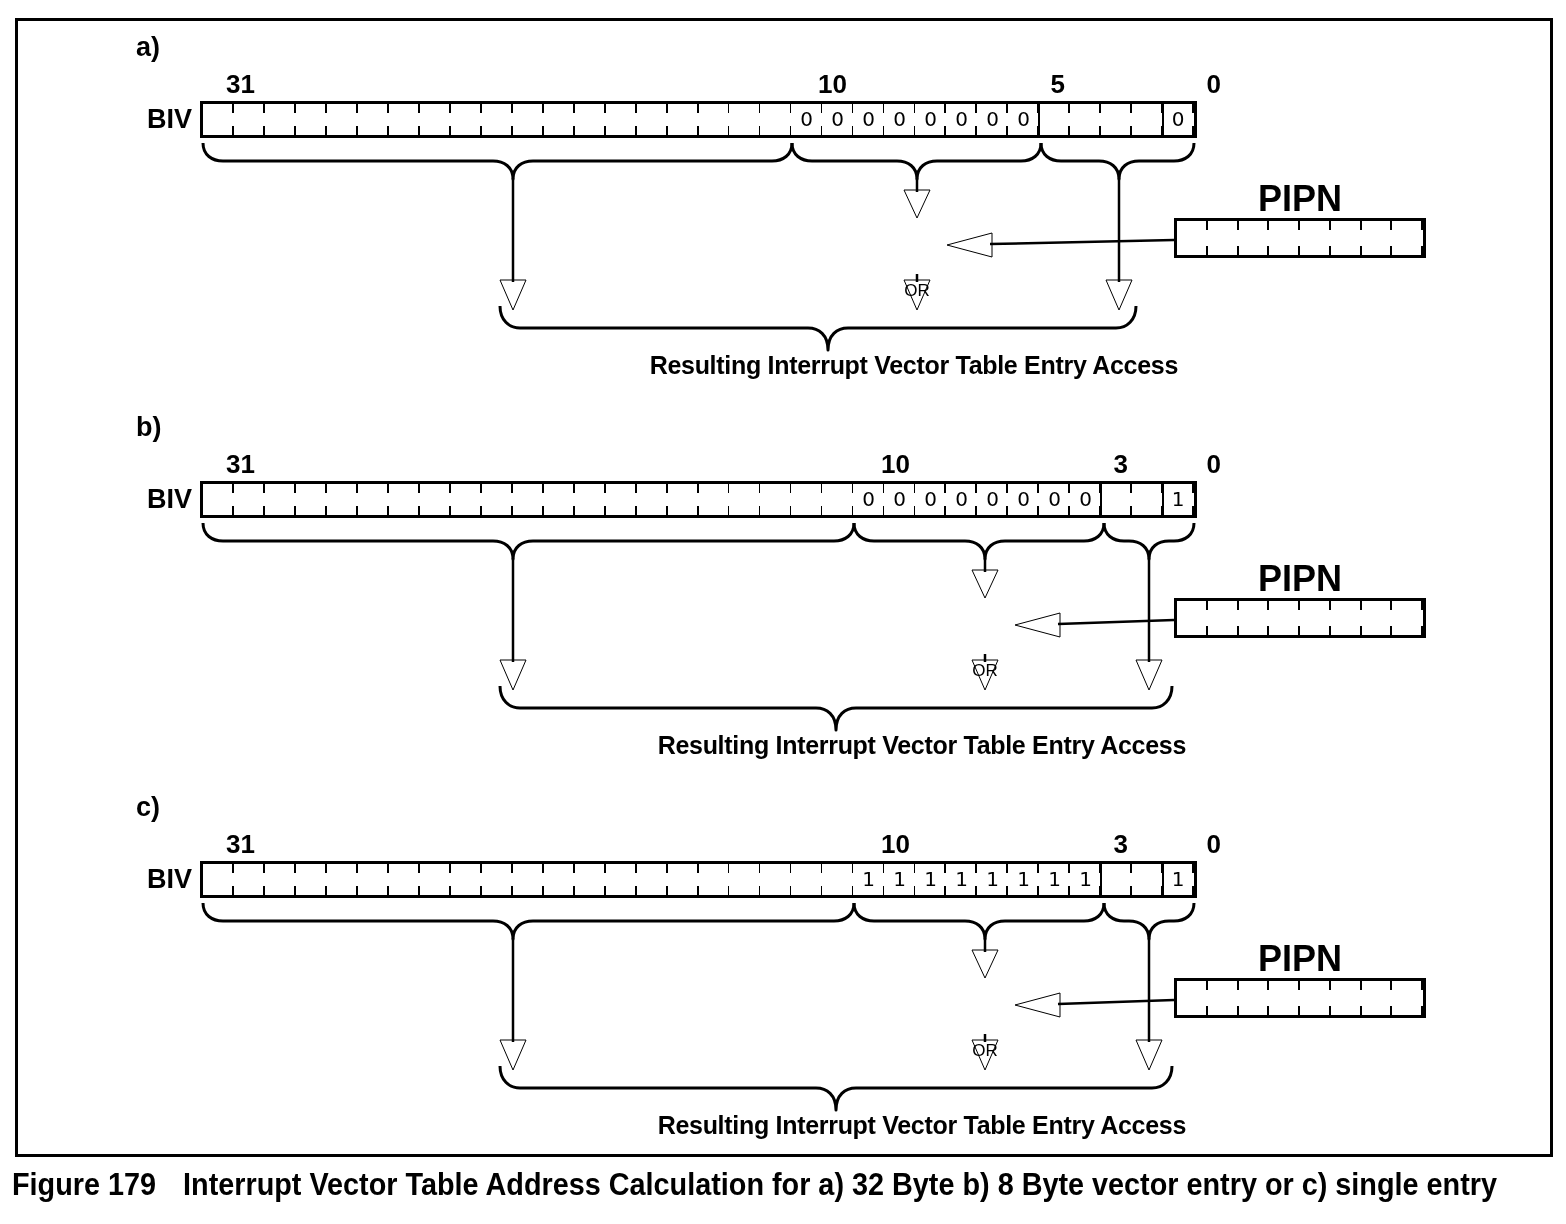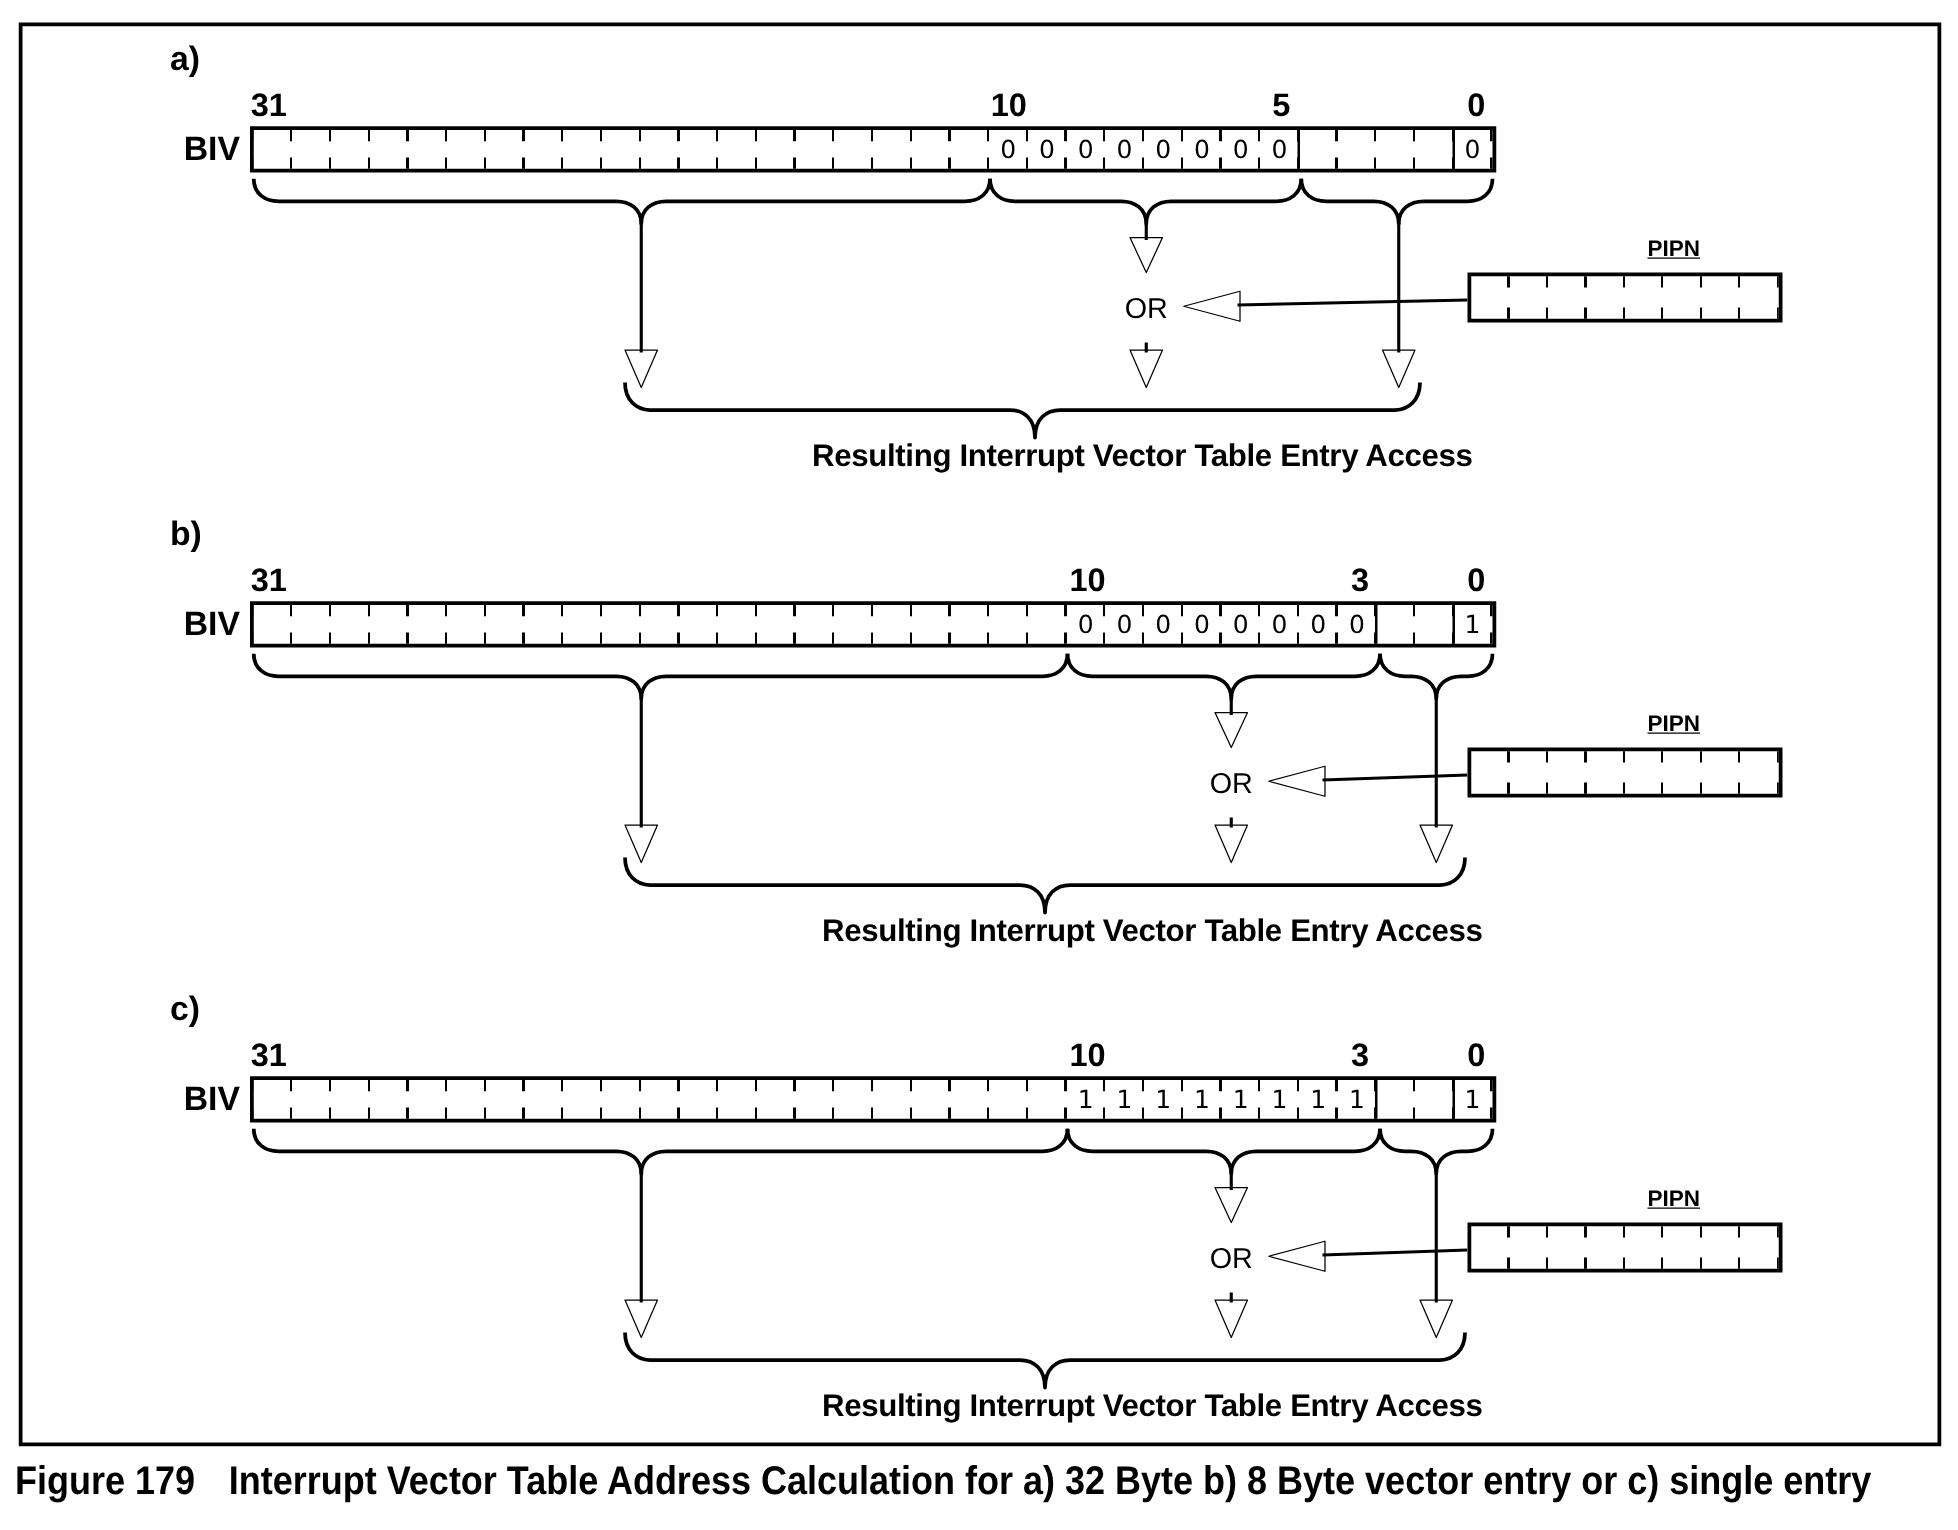--- a/index.html
+++ b/index.html
@@ -3,36 +3,36 @@
 <meta charset="utf-8">
 <style>
   html,body{margin:0;padding:0;background:#fff;}
   .page{position:relative;width:1566px;height:1224px;background:#fff;
         font-family:"Liberation Sans",sans-serif;color:#000;overflow:hidden;}
   .figure-border{position:absolute;left:15px;top:18px;width:1538px;height:1139px;
         border:3px solid #000;box-sizing:border-box;background:#fff;}
   .strokes{position:absolute;left:0;top:0;width:1566px;height:1224px;}
   .lbl{position:absolute;font-weight:bold;color:#000;}
   .sec{font-size:27px;line-height:27px;}
-  .bitnum{font-size:26px;line-height:26px;width:80px;text-align:center;}
+  .bitnum{font-size:26px;line-height:26px;width:80px;text-align:right;}
   .regname{font-size:27px;line-height:31px;width:72px;text-align:right;}
   .reg{position:absolute;width:997px;height:37px;border:3px solid #000;background:#fff;box-sizing:border-box;}
   .pipnbox{position:absolute;width:252px;height:40px;border:3px solid #000;background:#fff;box-sizing:border-box;}
   .tt,.tb{position:absolute;left:0;right:0;height:9px;
         background:repeating-linear-gradient(to right,transparent 0,transparent 29.17px,#000 29.17px,#000 30.97px);}
   .tt{top:0}.tb{bottom:0}
   .ttp,.tbp{position:absolute;left:0;right:0;height:9px;
         background:repeating-linear-gradient(to right,transparent 0,transparent 28.95px,#000 28.95px,#000 30.75px);}
   .ttp{top:0}.tbp{bottom:0}
   .vdiv{position:absolute;top:0;height:100%;width:2px;background:#000;}
   .digits{position:absolute;top:0;height:100%;display:flex;}
   .digits span{flex:1;text-align:center;font:20px/31px "DejaVu Sans",sans-serif;color:#000;}
   .bit0{position:absolute;top:0;height:100%;width:30px;text-align:center;font:20px/31px "DejaVu Sans",sans-serif;color:#000;}
-  .orlbl{position:absolute;width:60px;text-align:center;font-size:23px;line-height:28px;font-weight:400;color:#000;}
-  .pipnlbl{font-size:18px;line-height:26px;width:120px;text-align:right;text-decoration:underline;}
+  .orlbl{position:absolute;width:60px;text-align:center;font-size:17px;line-height:28px;font-weight:400;color:#000;margin-top:45px;}
+  .pipnlbl{font-size:36px;line-height:26px;width:120px;text-align:center;}
   .result{font-size:25px;line-height:27px;width:700px;text-align:right;letter-spacing:-0.3px;}
   .caption{position:absolute;left:12px;top:1166px;font-weight:bold;font-size:32px;line-height:36px;
         white-space:nowrap;transform:scaleX(0.9);transform-origin:0 0;color:#000;}
   .caption .cap-text{margin-left:30px;}
   svg path,svg line{stroke:#000;fill:none;}
 </style>
 </head>
 <body>
 
 <div class="page">

